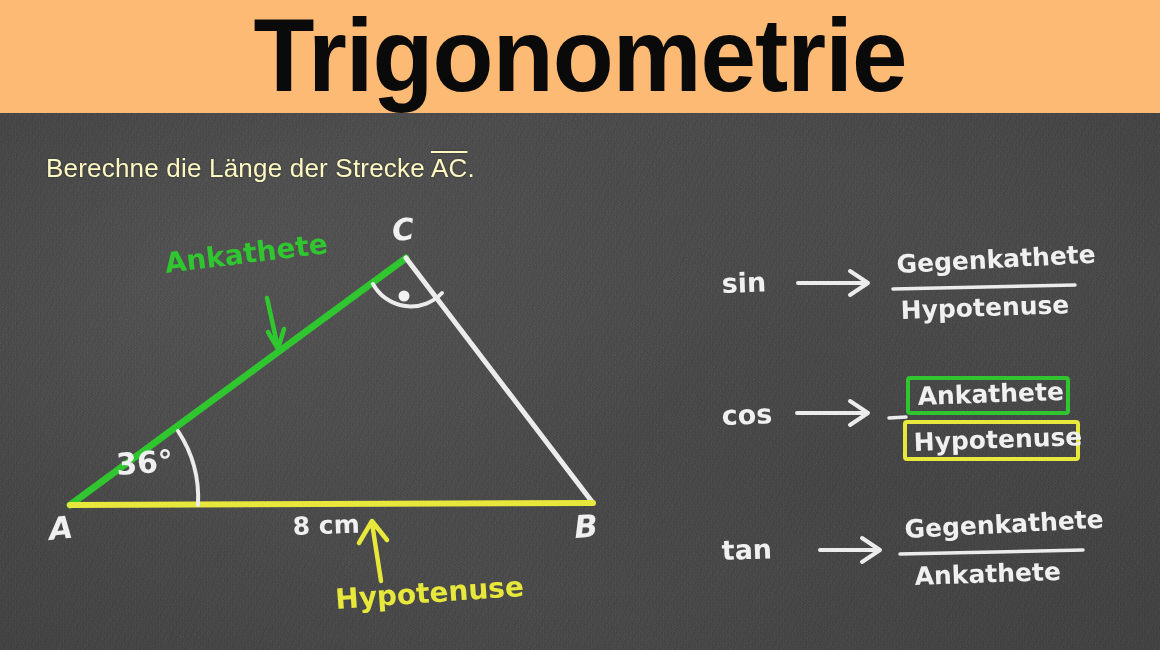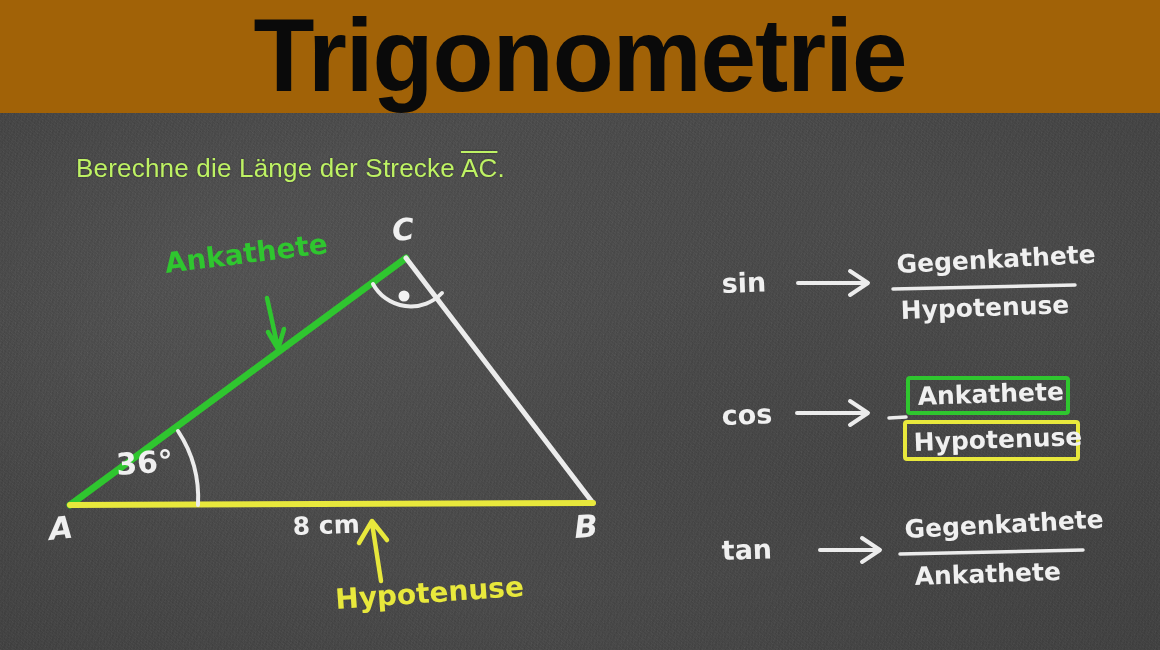--- a/index.html
+++ b/index.html
@@ -15,21 +15,21 @@
     font-family: "Liberation Sans", sans-serif;
     background: #3f3f3f;
   }
 
   
   #title-band {
     position: absolute;
     left: 0; top: 0;
     width: 1160px;
     height: 113px;
-    background: #a16207;
+    background: #fdba74;
     overflow: hidden;
   }
   #title-text {
     position: absolute;
     left: 0;
     top: -6px;
     width: 1160px;
     text-align: center;
     font-family: "Liberation Sans", sans-serif;
     font-weight: bold;
@@ -70,25 +70,24 @@
     pointer-events: none;
   }
 
   
   #task-text {
     position: absolute;
     left: 46px;
     top: 40px;
     font-family: "Liberation Sans", sans-serif;
     font-size: 26px;
-    color: #bef264;
+    color: #fef9c3;
     letter-spacing: 0.2px;
     white-space: nowrap;
     text-shadow: 0 0 2px rgba(0,0,0,0.45);
-    margin-left: 30px;
   }
   #task-text .seg-overline {
     text-decoration: overline;
     text-decoration-thickness: 2px;
   }
 
   
   #draw {
     position: absolute;
     left: 0; top: 0;

